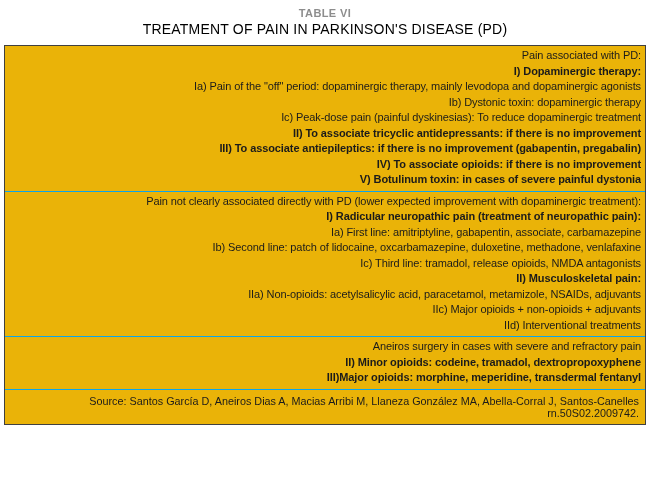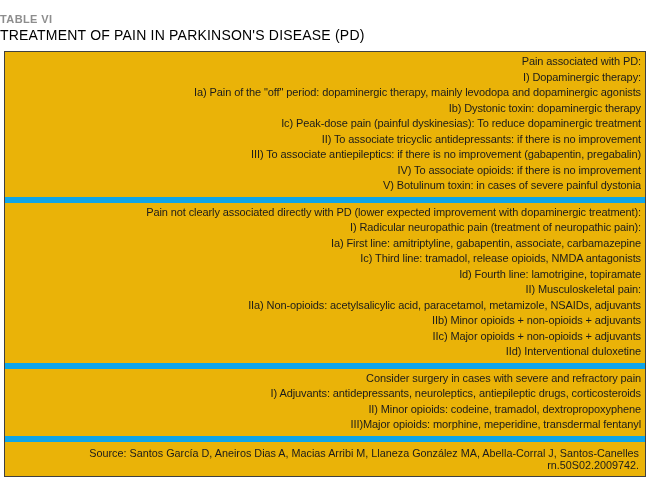--- a/index.html
+++ b/index.html
@@ -4,21 +4,21 @@
 <style>
   html, body { margin: 0; padding: 0; }
   body {
     width: 650px;
     height: 479px;
     background: #ffffff;
     font-family: "Liberation Sans", sans-serif;
     color: #1b1b1b;
     overflow: hidden;
   }
-  .caption { text-align: left; margin-top: 13px; }
+  .caption { text-align: center; margin-top: 7px; }
   .table-label {
     font-size: 11px;
     font-weight: bold;
     color: #8d8d8d;
     letter-spacing: 0.4px;
     line-height: 13px;
   }
   .table-title {
     font-size: 14px;
     color: #000000;
@@ -26,30 +26,30 @@
     line-height: 14px;
     margin-top: 2px;
   }
   .table-box {
     margin: 9px 4px 0 4px;
     border: 1px solid #404040;
     background: #eab308;
     text-align: right;
   }
   .section { padding: 2px 4px 3px 0; }
-  .section + .section { border-top: 6px solid #0ea5e9; }
+  .section + .section { border-top: 1px solid #0ea5e9; }
   .line {
     font-size: 11px;
     line-height: 15.5px;
     letter-spacing: -0.1px;
     white-space: nowrap;
     overflow: hidden;
   }
   .ind0 { padding-left: 5px; }
-  .ind1 { padding-left: 14px; }
+  .ind1 { padding-left: 14px; font-weight: bold; }
   .ind2 { padding-left: 32px; }
   .source { padding: 5px 6px; }
   .src-line {
     font-size: 10.8px;
     line-height: 12px;
     white-space: nowrap;
     overflow: hidden;
   }
 </style>
 </head>
@@ -73,32 +73,30 @@
       <div class="line ind1">II) To associate tricyclic antidepressants: if there is no improvement</div>
       <div class="line ind1">III) To associate antiepileptics: if there is no improvement (gabapentin, pregabalin)</div>
       <div class="line ind1">IV) To associate opioids: if there is no improvement</div>
       <div class="line ind1">V) Botulinum toxin: in cases of severe painful dystonia</div>
     </div>
 
     <div class="section">
       <div class="line ind0">Pain not clearly associated directly with PD (lower expected improvement with dopaminergic treatment):</div>
       <div class="line ind1">I) Radicular neuropathic pain (treatment of neuropathic pain):</div>
       <div class="line ind2">Ia) First line: amitriptyline, gabapentin, associate, carbamazepine</div>
+      <div class="line ind2">Ib) Second line: patch of lidocaine, oxcarbamazepine, duloxetine, methadone, venlafaxine</div>
       <div class="line ind2">Ic) Third line: tramadol, release opioids, NMDA antagonists</div>
-      <div class="line ind2">Id) Fourth line: lamotrigine, topiramate</div>
       <div class="line ind1">II) Musculoskeletal pain:</div>
       <div class="line ind2">IIa) Non-opioids: acetylsalicylic acid, paracetamol, metamizole, NSAIDs, adjuvants</div>
-      <div class="line ind2">IIb) Minor opioids + non-opioids + adjuvants</div>
       <div class="line ind2">IIc) Major opioids + non-opioids + adjuvants</div>
-      <div class="line ind2">IId) Interventional duloxetine</div>
+      <div class="line ind2">IId) Interventional treatments</div>
     </div>
 
     <div class="section">
-      <div class="line ind0">Consider surgery in cases with severe and refractory pain</div>
-      <div class="line ind1">I) Adjuvants: antidepressants, neuroleptics, antiepileptic drugs, corticosteroids</div>
+      <div class="line ind0">Aneiros surgery in cases with severe and refractory pain</div>
       <div class="line ind1">II) Minor opioids: codeine, tramadol, dextropropoxyphene</div>
       <div class="line ind1">III)Major opioids: morphine, meperidine, transdermal fentanyl</div>
     </div>
 
     <div class="section source">
       <div class="src-line">Source: Santos García D, Aneiros Dias A, Macias Arribi M, Llaneza González MA, Abella-Corral J, Santos-Canelles</div>
       <div class="src-line">rn.50S02.2009742.</div>
     </div>
 
   </div>

